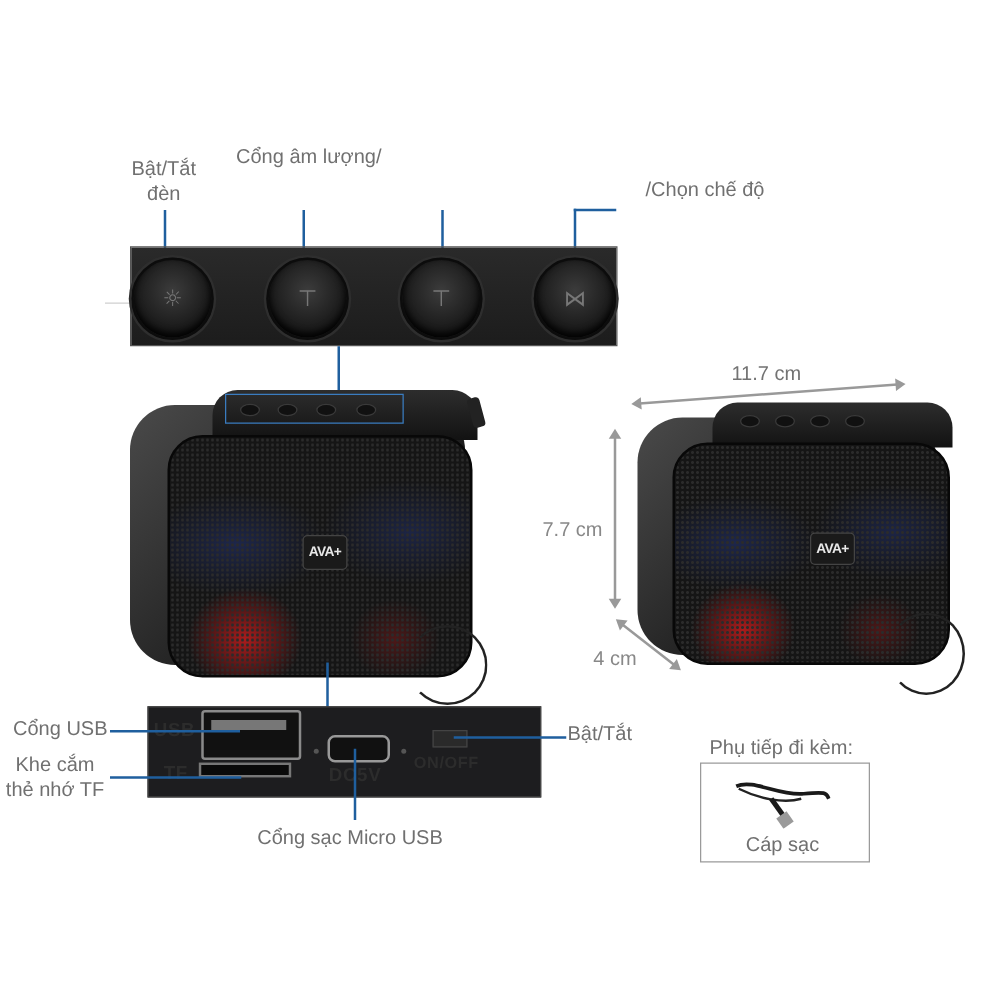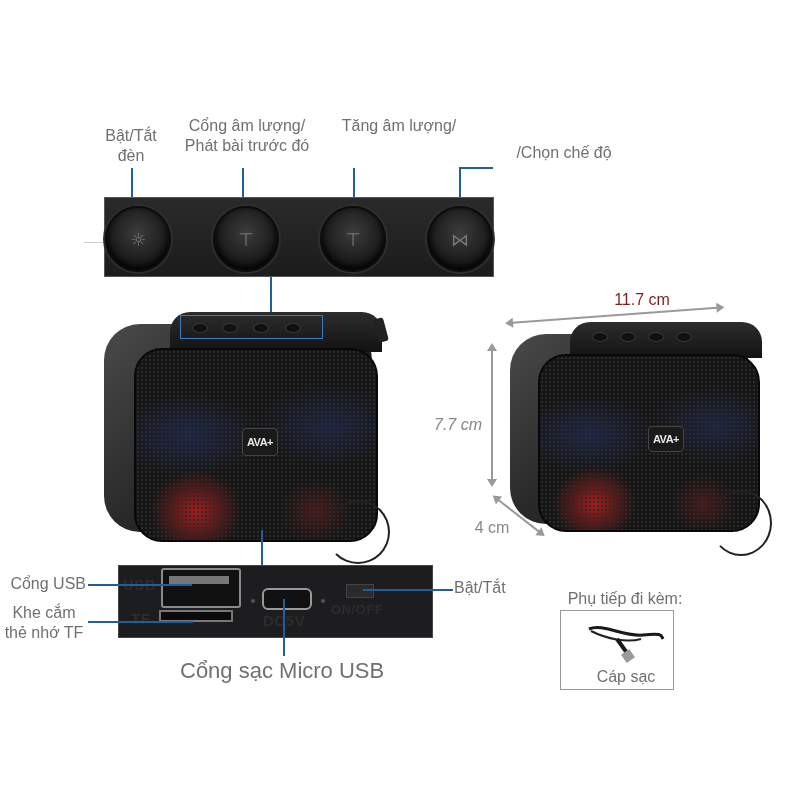--- a/index.html
+++ b/index.html
@@ -41,35 +41,33 @@
   .micro{position:absolute;left:143px;top:22px;width:46px;height:18px;border:2px solid #999;border-radius:6px;background:#111;}
   .switch{position:absolute;left:227px;top:18px;width:26px;height:12px;background:#2a2a2a;border:1px solid #444;}
   .dot{position:absolute;width:4px;height:4px;border-radius:50%;background:#555;}
 
   
   .dim{position:absolute;height:1.5px;background:#999;transform-origin:0 50%;}
   .dim::before,.dim::after{content:"";position:absolute;top:-4px;border:5px solid transparent;}
   .dim::before{left:-4px;border-right:8px solid #999;border-left:0;}
   .dim::after{right:-4px;border-left:8px solid #999;border-right:0;}
 
-  .acc-box{position:absolute;left:560px;top:610px;width:114px;height:80px;border:1.5px solid #9a9a9a;box-sizing:border-box;}
+  .acc-box{position:absolute;left:560px;top:610px;width:136px;height:80px;border:1.5px solid #9a9a9a;box-sizing:border-box;}
 </style>
 </head>
 <body>
 
 <div class="lbl" style="left:96px;top:126px;width:70px;">
   <div>Bật/Tắt</div>
   <div>đèn</div>
 </div>
 <div class="lbl" style="left:172px;top:116px;width:150px;">
   <div>Cổng âm lượng/</div>
-  <div>Phát bài trước đó</div>
 </div>
 <div class="lbl" style="left:324px;top:116px;width:150px;">
-  <div>Tăng âm lượng/</div>
 </div>
 <div class="lbl" style="left:496px;top:143px;width:136px;">
   <div>/Chọn chế độ</div>
 </div>
 
 <div class="vline" style="left:131px;top:168px;height:56px;"></div>
 <div class="vline" style="left:242px;top:168px;height:56px;"></div>
 <div class="vline" style="left:353px;top:168px;height:56px;"></div>
 <div class="vline" style="left:459px;top:167px;height:57px;"></div>
 <div class="hline" style="left:459px;top:167px;width:34px;"></div>
@@ -112,23 +110,23 @@
   <div class="mini-btn" style="left:82px;top:12px;"></div>
   <div class="mini-btn" style="left:110px;top:12px;"></div>
   <div class="mini-btn" style="left:138px;top:12px;"></div>
   <div class="mini-btn" style="left:166px;top:12px;"></div>
   <div class="grille" style="left:28px;top:34px;width:218px;height:174px;"></div>
   <div class="logo" style="left:138px;top:106px;width:34px;height:24px;font-size:11px;">AVA+</div>
   <div class="strap" style="left:200px;top:170px;width:58px;height:62px;border-color:#222 #222 #222 transparent;"></div>
 </div>
 
 <div class="dim" style="left:509px;top:322px;width:212px;transform:rotate(-4.2deg);"></div>
-<div class="lbl" style="left:607px;top:290px;width:70px;color:#7f1d1d;">11.7 cm</div>
+<div class="lbl" style="left:578px;top:290px;width:70px;color:#737373;">11.7 cm</div>
 <div class="dim" style="left:493px;top:347px;width:136px;transform:rotate(90deg);transform-origin:0 0;"></div>
-<div class="lbl" style="left:428px;top:415px;width:60px;color:#888;font-style:italic;">7.7 cm</div>
+<div class="lbl" style="left:428px;top:415px;width:60px;color:#888;">7.7 cm</div>
 <div class="dim" style="left:496px;top:497px;width:58px;transform:rotate(38deg);"></div>
 <div class="lbl" style="left:470px;top:518px;width:44px;color:#888;">4 cm</div>
 
 <div class="ports">
   <span class="port-text" style="left:4px;top:10px;">USB</span>
   <span class="port-text" style="left:12px;top:44px;">TF</span>
   <div class="usb-port">
       <div class="tongue"></div>
     </div>
   <div class="tf-slot"></div>
@@ -141,21 +139,21 @@
 </div>
 
 <div class="lbl" style="left:4px;top:574px;width:82px;text-align:right;">Cổng USB</div>
 <div class="hline" style="left:88px;top:584px;width:104px;"></div>
 <div class="lbl" style="left:2px;top:603px;width:84px;text-align:center;">
   <div>Khe cắm</div>
   <div>thẻ nhớ TF</div>
 </div>
 <div class="hline" style="left:88px;top:621px;width:105px;"></div>
 <div class="vline" style="left:283px;top:599px;height:57px;"></div>
-<div class="lbl" style="left:180px;top:661px;width:200px;font-size:22px;">Cổng sạc Micro USB</div>
+<div class="lbl" style="left:180px;top:661px;width:200px;font-size:16px;">Cổng sạc Micro USB</div>
 <div class="hline" style="left:363px;top:589px;width:90px;"></div>
 <div class="lbl" style="left:454px;top:578px;width:64px;text-align:left;">Bật/Tắt</div>
 
 <div class="lbl" style="left:558px;top:589px;width:134px;">Phụ tiếp đi kèm:</div>
 <div class="acc-box">
   <svg class="abs" style="left:22px;top:10px;" width="84" height="42" viewBox="0 0 84 42">
     <path d="M6 8 C 20 2, 40 16, 60 14 S 78 14, 80 18" stroke="#1a1a1a" stroke-width="3" fill="none"></path>
     <path d="M8 10 C 24 18, 44 22, 58 18" stroke="#222" stroke-width="2" fill="none"></path>
     <path d="M34 18 L 44 32" stroke="#1a1a1a" stroke-width="4"></path>
     <rect x="40" y="30" width="10" height="10" fill="#9a9a9a" transform="rotate(-35 45 35)"></rect>

